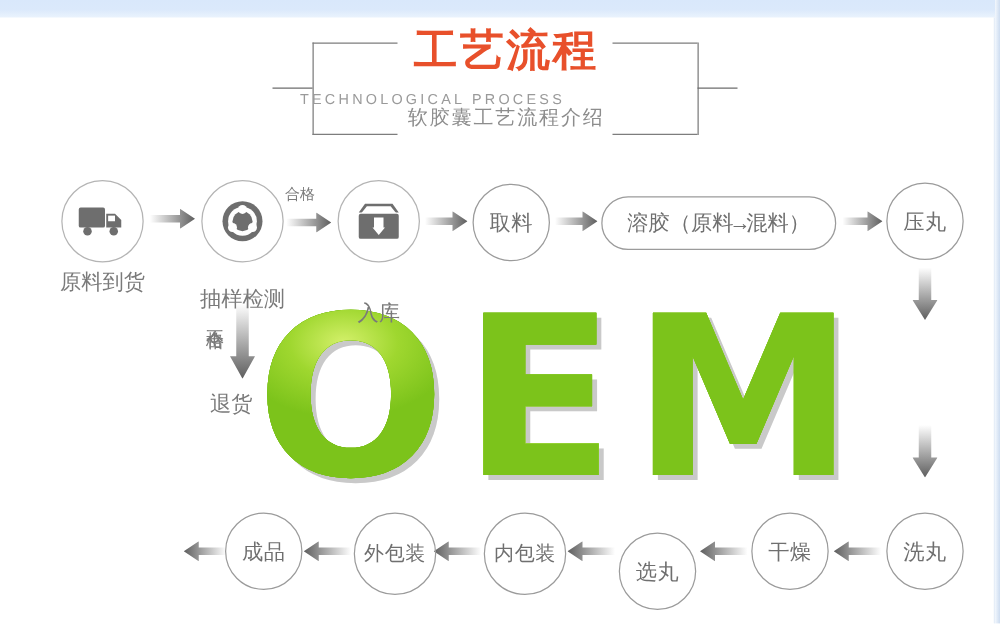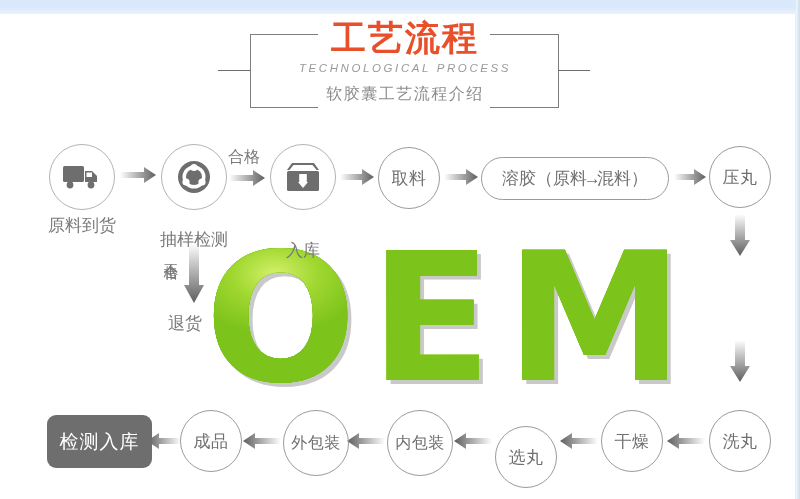--- a/index.html
+++ b/index.html
@@ -25,23 +25,23 @@
   .brk-l-t{left:10px;top:12px;width:68px;height:1px;background:#7d7d7d;}
   .brk-l-b{left:10px;top:85px;width:68px;height:1px;background:#7d7d7d;}
   .brk-l-m{left:-22px;top:48px;width:32px;height:1px;background:#6d6d6d;}
   .brk-r-v{left:318px;top:12px;width:1px;height:74px;background:#7d7d7d;}
   .brk-r-t{left:250px;top:12px;width:68px;height:1px;background:#7d7d7d;}
   .brk-r-b{left:250px;top:85px;width:68px;height:1px;background:#7d7d7d;}
   .brk-r-m{left:318px;top:48px;width:32px;height:1px;background:#6d6d6d;}
 
   .h-title{position:absolute;left:0;top:0;width:330px;text-align:center;
     font-size:35px;font-weight:bold;color:#e8502b;letter-spacing:2px;
-    line-height:38px;font-family:Liberation Mono, monospace;}
-  .h-sub{position:absolute;left:0;top:40px;width:330px;text-align:center;
-    font-size:11.5px;color:#9a9a9a;letter-spacing:2.6px;font-style:italic;}
+    line-height:38px;font-family:Liberation Serif, serif;}
+  .h-sub{position:absolute;left:0;top:52px;width:330px;
+    font-size:11.5px;color:#9a9a9a;letter-spacing:2.6px;}
   .h-sub2{position:absolute;left:0;top:62px;width:330px;text-align:center;
     font-size:16px;color:#8d8d8d;letter-spacing:1.5px;
     font-family:"DejaVu Sans",sans-serif;}
 
   
   .oem{position:absolute;left:205px;top:238px;width:500px;height:165px;
     font-size:178px;font-weight:bold;line-height:162px;letter-spacing:14px;
     font-family:"DejaVu Sans",sans-serif;
     background-image:
       radial-gradient(ellipse 90px 60px at 14% 22%, #d4f06a 0%, #9fd72f 48%, #7cc31b 100%),
@@ -75,21 +75,21 @@
 
   .gbox{position:absolute;background:#6e6e6e;border-radius:9px;
     display:flex;align-items:center;justify-content:center;
     color:#ffffff;font-size:19px;font-family:"DejaVu Sans",sans-serif;z-index:3;
     letter-spacing:1px;}
 
   
   .arr{position:absolute;z-index:2;}
   .arr svg{display:block;}
 
-  .tag{position:absolute;font-size:16px;color:#7a7a7a;
+  .tag{position:absolute;font-size:12px;color:#7a7a7a;
     font-family:"DejaVu Sans",sans-serif;z-index:4;white-space:nowrap;}
   .tag-vert{position:absolute;font-size:14.5px;color:#7a7a7a;
     font-family:"DejaVu Sans",sans-serif;z-index:4;white-space:nowrap;
     writing-mode:vertical-rl;text-orientation:upright;letter-spacing:1px;}
 
   
   .ic{display:block;}
 </style>
 </head>
 <body>
@@ -321,21 +321,20 @@
       <defs>
           <linearGradient id="gM" x1="1" x2="0">
             <stop offset="0" stop-color="#ffffff"></stop>
             <stop offset="1" stop-color="#5e5e5e"></stop>
           </linearGradient>
         </defs>
       <path d="M34 5 h-22 v-5 l-12 8 12 8 v-5 h22 z" fill="url(#gM)"></path>
     </svg>
   </div>
 
-  <div class="gbox" style="left:47px;top:415px;width:105px;height:53px;">检测入库</div>
 
   <div class="arr" style="left:184px;top:243px;">
     <svg width="20" height="60" viewBox="0 0 20 60">
       <defs>
           <linearGradient id="gN" x1="0" y1="0" x2="0" y2="1">
             <stop offset="0" stop-color="#ffffff"></stop>
             <stop offset="1" stop-color="#5e5e5e"></stop>
           </linearGradient>
         </defs>
       <path d="M5 0 h10 v42 h5 l-10 18 -10 -18 h5 z" fill="url(#gN)"></path>

